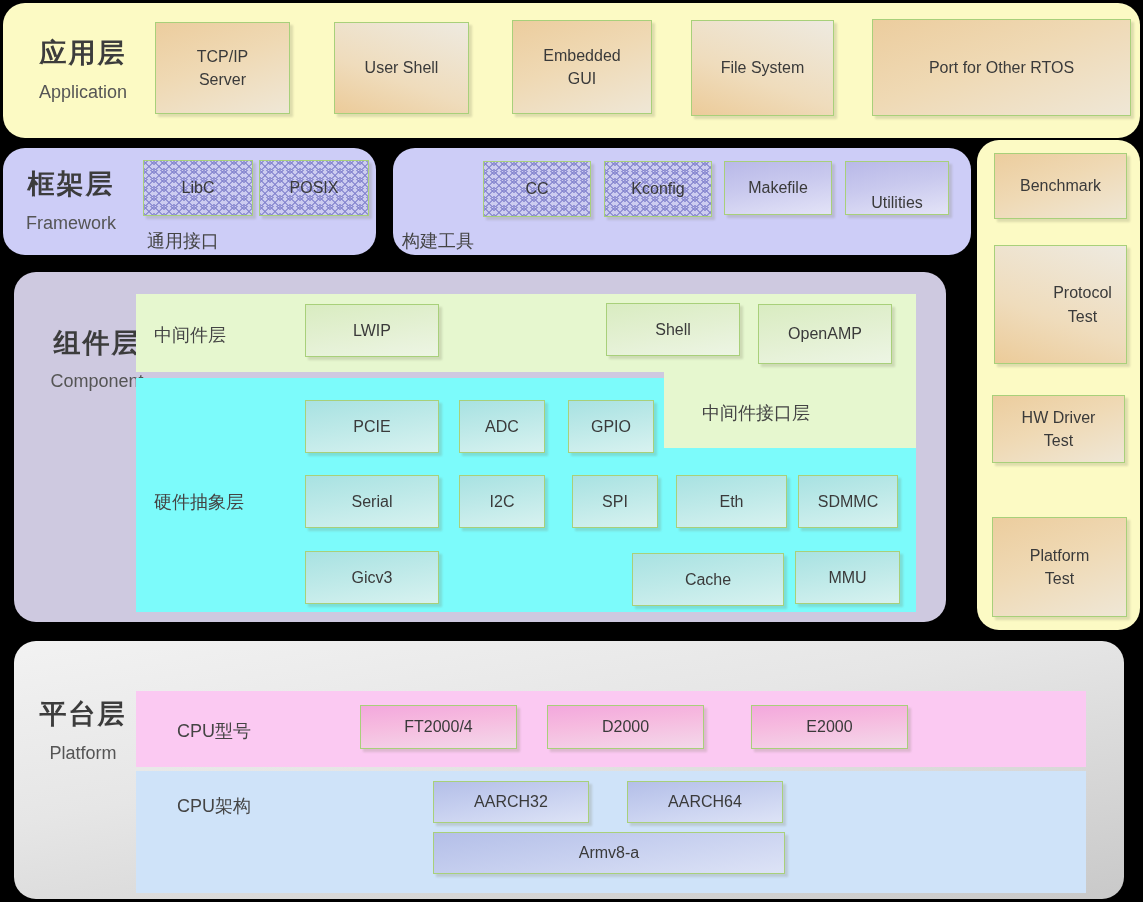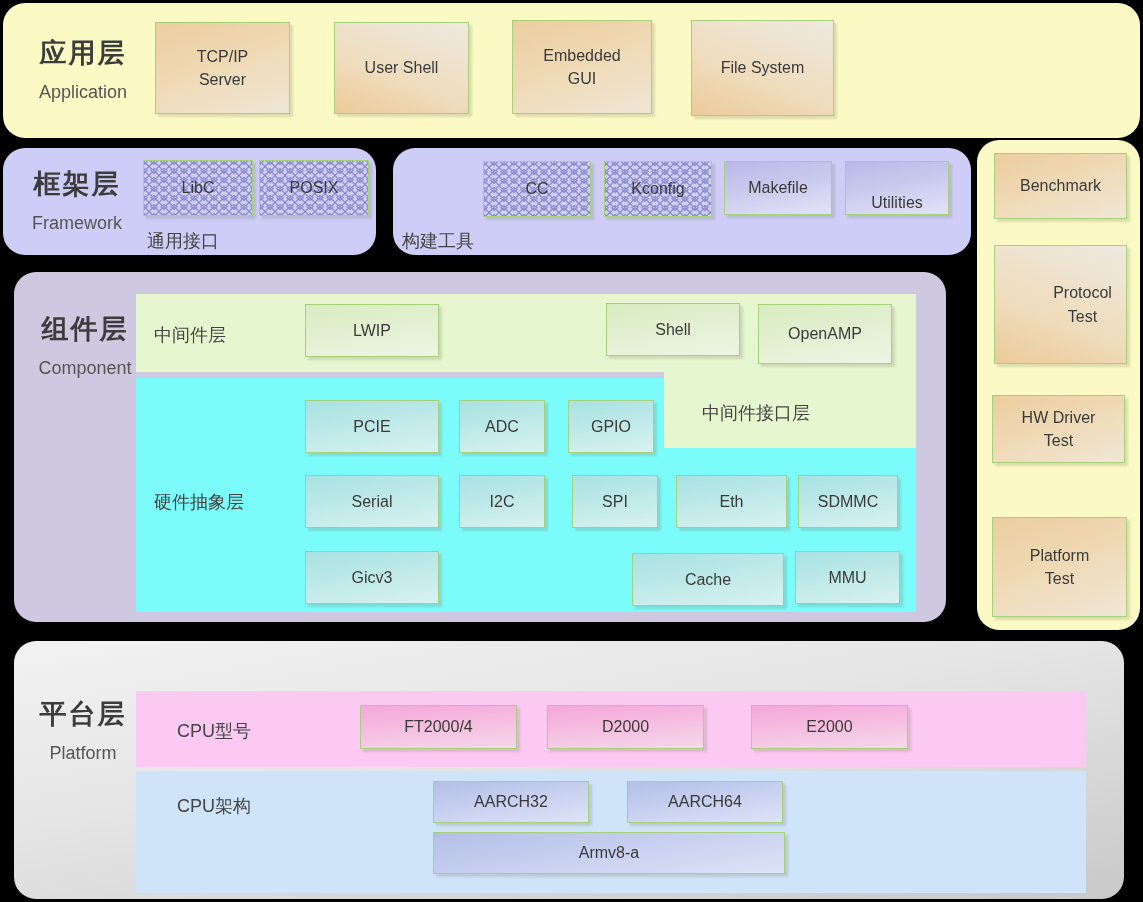--- a/index.html
+++ b/index.html
@@ -74,24 +74,27 @@
   <div class="node fill-orange2" style="left:331px;top:19px;width:135px;height:92px;">
     <span class="lbl">User Shell</span>
   </div>
   <div class="node fill-orange" style="left:509px;top:17px;width:140px;height:94px;">
     <span class="lbl">Embedded
 GUI</span>
   </div>
   <div class="node fill-orange2" style="left:688px;top:17px;width:143px;height:96px;">
     <span class="lbl">File System</span>
   </div>
+  <div class="node fill-orange" style="left:869px;top:16px;width:259px;height:97px;">
+    <span class="lbl">Port for Other RTOS</span>
+  </div>
 </div>
 
 <div class="panel" id="fw-panel">
-  <div class="layer-label" style="left:10px;top:12px;width:128px;height:84px;">
+  <div class="layer-label" style="left:4px;top:12px;width:128px;height:84px;">
     <span class="cn">框架层</span>
     <span class="en">Framework</span>
   </div>
   <div class="band-label" style="left:144px;top:81px;">通用接口</div>
 
   <div class="node hatch" style="left:256px;top:12px;width:110px;height:56px;">
     <span class="lbl">POSIX</span>
   </div>
   <div class="node hatch" style="left:140px;top:12px;width:110px;height:56px;">
     <span class="lbl">LibC</span>
@@ -127,21 +130,21 @@
     <span class="lbl">HW Driver
 Test</span>
   </div>
   <div class="node fill-orange" style="left:15px;top:377px;width:135px;height:100px;">
     <span class="lbl">Platform
 Test</span>
   </div>
 </div>
 
 <div class="panel" id="cmp-panel">
-  <div class="layer-label" style="left:6px;top:30px;width:130px;height:90px;">
+  <div class="layer-label" style="left:18px;top:30px;width:130px;height:90px;justify-content:flex-end;">
     <span class="cn">组件层</span>
     <span class="en">Component</span>
   </div>
 
   <div class="band" style="left:122px;top:22px;width:780px;height:78px;background:#e6f7cf;"></div>
   <div class="band" style="left:650px;top:100px;width:252px;height:76px;background:#e6f7cf;"></div>
 
   <div class="band" style="left:122px;top:106px;width:528px;height:70px;background:#7cfbfb;"></div>
   <div class="band" style="left:122px;top:176px;width:780px;height:164px;background:#7cfbfb;"></div>
 

